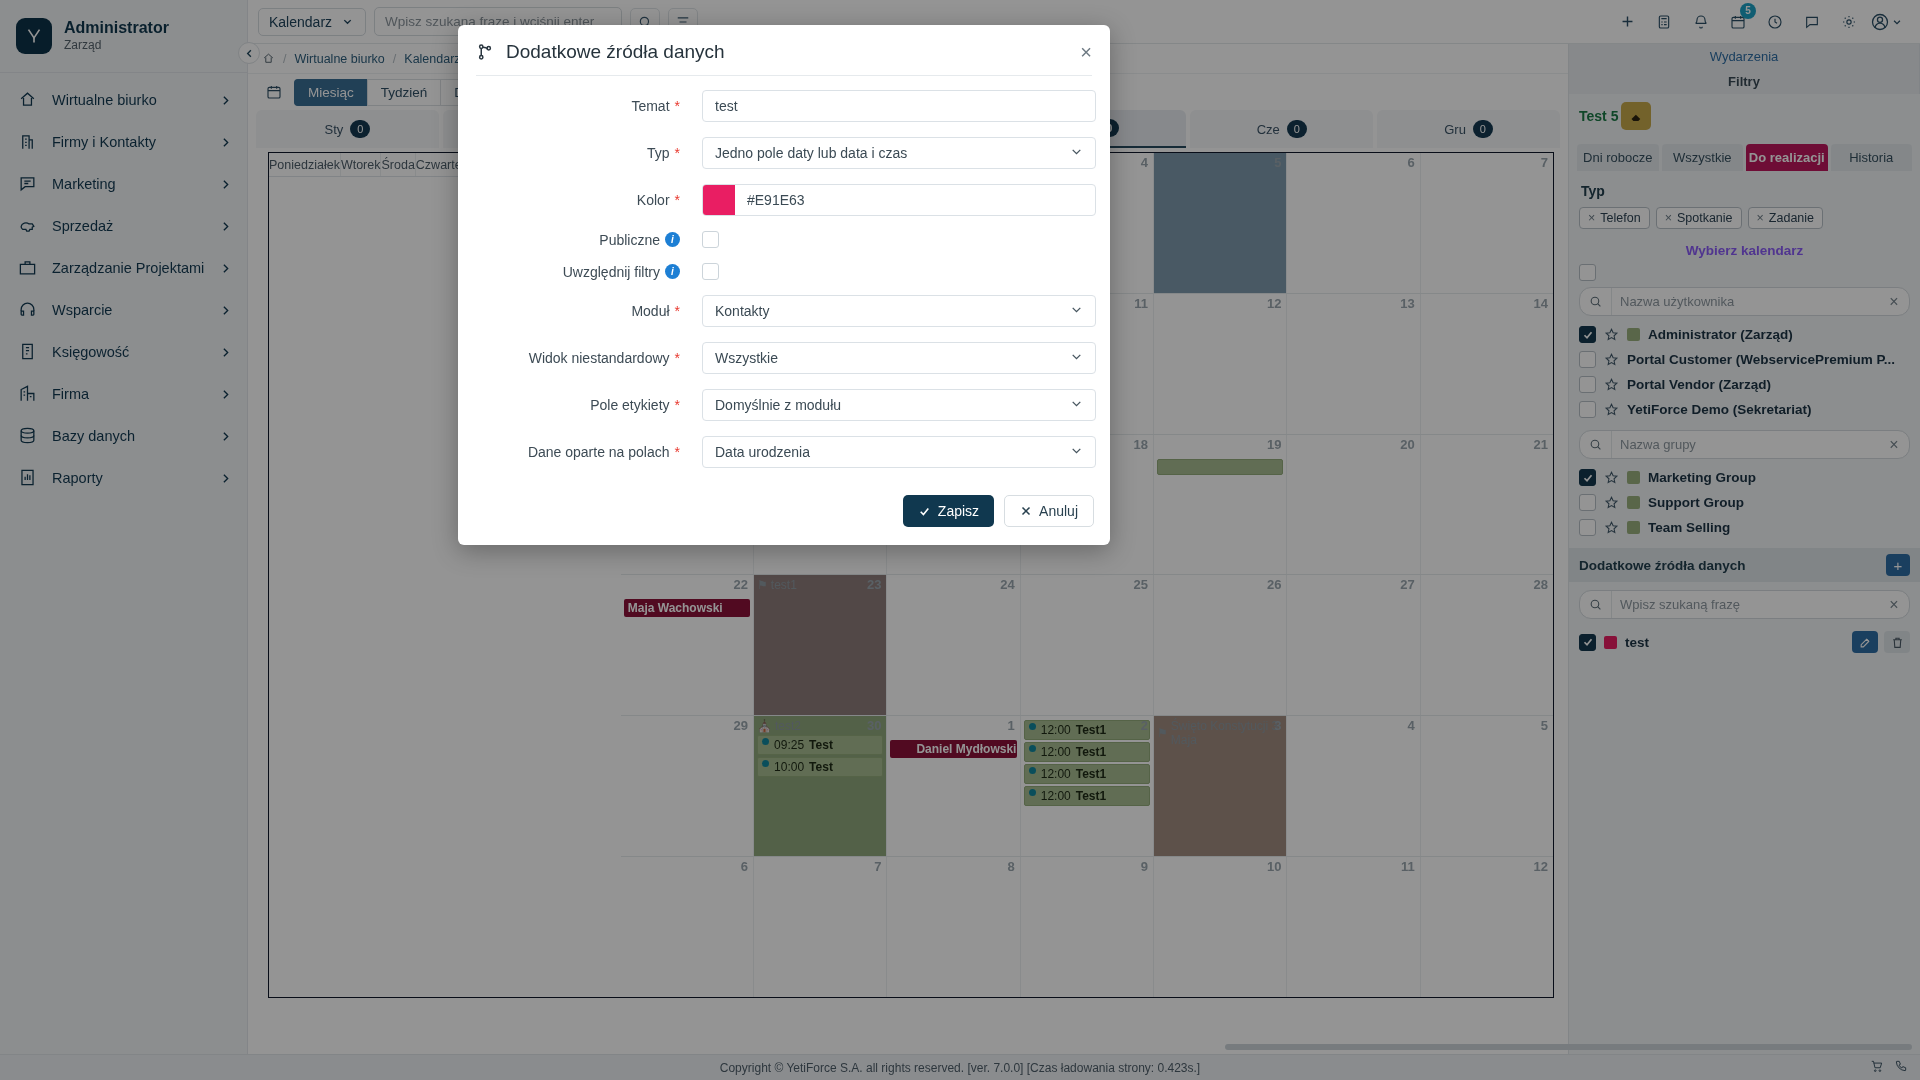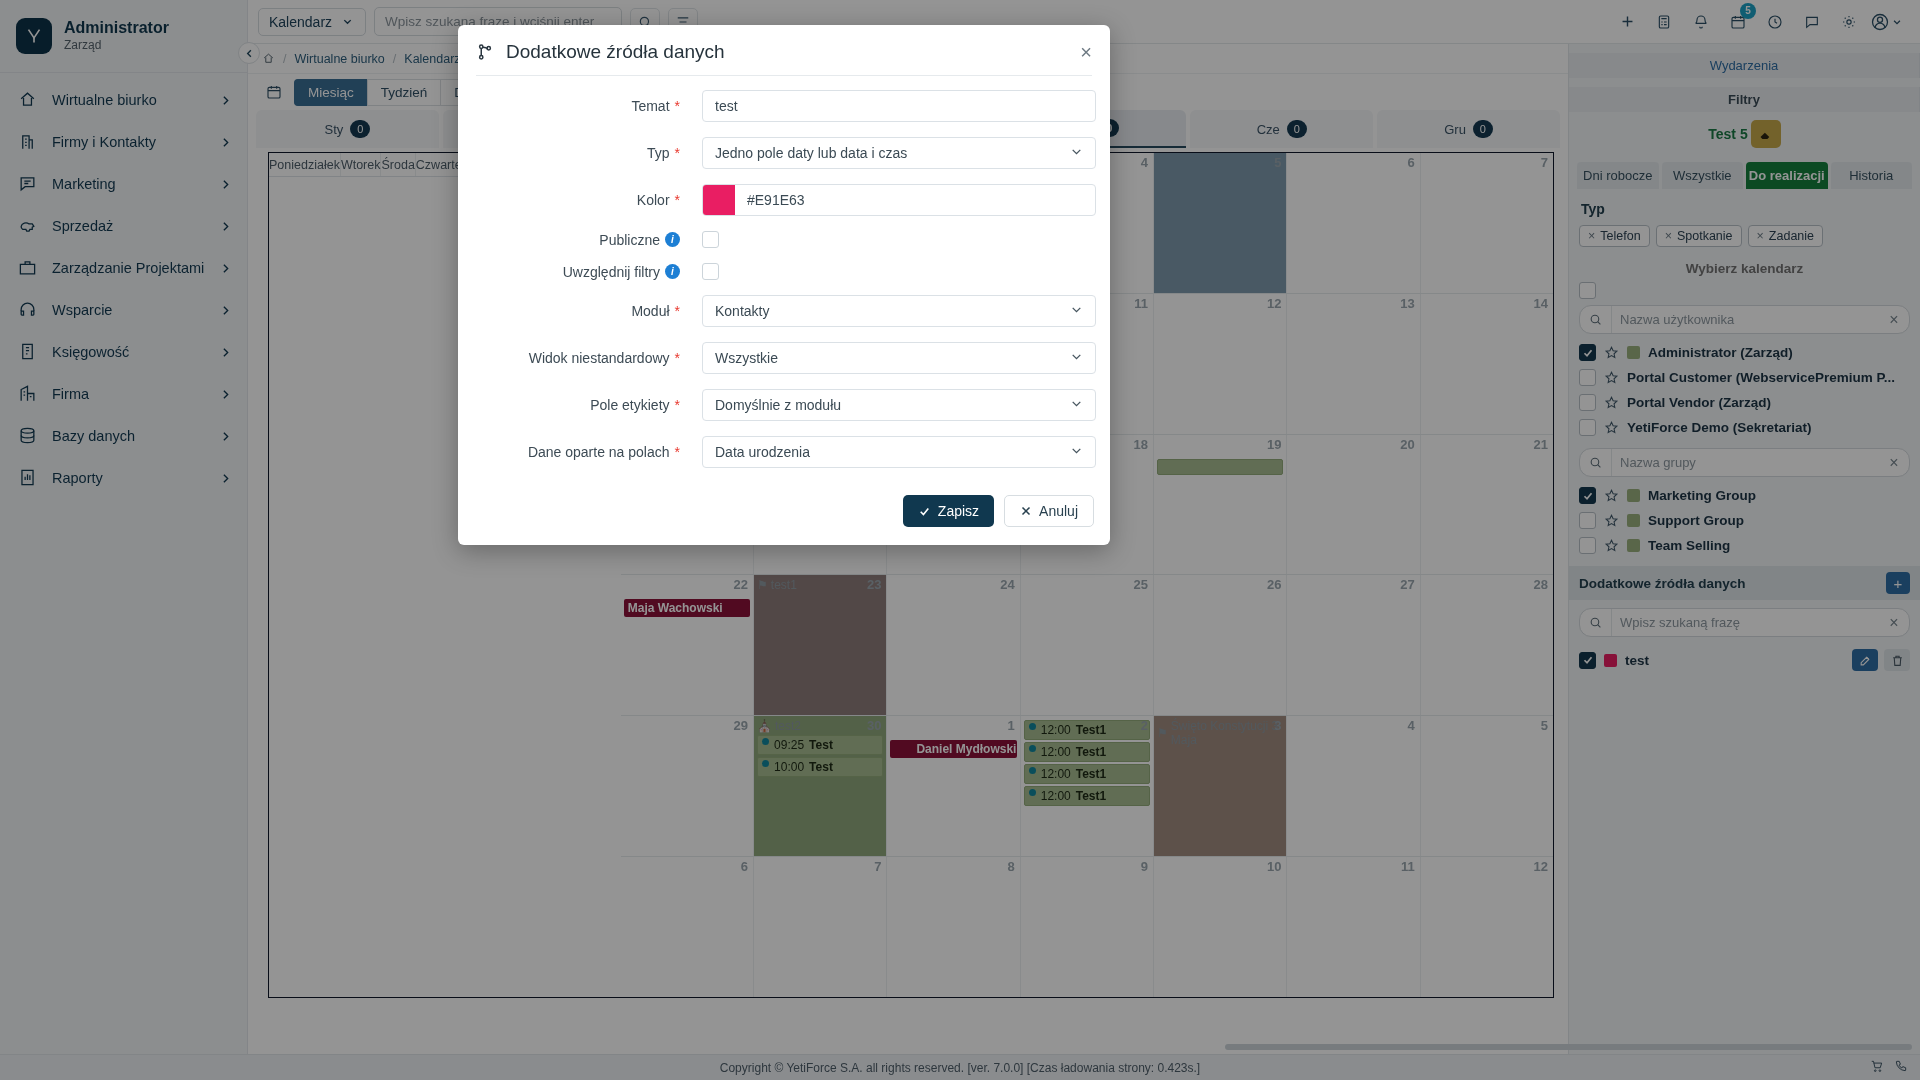--- a/index.html
+++ b/index.html
@@ -161,41 +161,41 @@
 
   
   #rightbar {
     position: absolute; right: 0; top: 44px; width: 352px; bottom: 26px;
     background: #f1f4f6; border-left: 1px solid #e0e5e9; overflow: hidden;
   }
   .rb-toptabs { display: flex; flex-direction: column; }
   .rb-tabline { display: flex; }
   .rb-tabline .t {
     flex: 1; text-align: center; padding: 5px 0; font-size: 13px;
-    color: #2e6da4; background: #e9edf0; cursor: pointer; border-right: 1px solid #dfe4e8; margin-top: 9px;
+    color: #2e6da4; background: #e9edf0; cursor: pointer; border-right: 1px solid #dfe4e8;
   }
   .rb-tabline .t.bold { font-weight: bold; color: #3a4a56; }
   .rb-tabs {
     display: flex; padding: 6px 8px 0 8px; gap: 3px;
   }
   .rb-tab {
     flex: 1; text-align: center; padding: 6px 2px; font-size: 13px;
     border-radius: 4px 4px 0 0; background: #e4e9ed; color: #36505f; cursor: pointer;
   }
-  .rb-tab.active { background: #15803d; color: #fff; font-weight: bold; }
+  .rb-tab.active { background: #be185d; color: #fff; font-weight: bold; }
   .rb-section { padding: 6px 10px 0 10px; }
   .rb-section-title { font-size: 14px; font-weight: bold; color: #23404f; padding: 6px 2px; }
   .chips { display: flex; gap: 6px; flex-wrap: wrap; padding: 2px 0 8px 0; }
   .chip {
     border: 1px solid #b9c2c9; border-radius: 4px; padding: 3px 8px;
     font-size: 12.5px; color: #2d4354; background: #fff; cursor: pointer;
     display: flex; align-items: center; gap: 5px;
   }
   .chip .x { color: #6e7d88; }
-  .rb-centerline { text-align: center; font-size: 13.5px; font-weight: bold; color: #737373; padding: 6px 0 4px 0; }
+  .rb-centerline { text-align: center; font-size: 13.5px; font-weight: bold; color: #8b5cf6; padding: 6px 0 4px 0; }
   .sel-row { display: flex; align-items: center; padding: 2px 10px 6px 10px; }
   .cb {
     width: 17px; height: 17px; border: 1px solid #b7c0c7; border-radius: 3px;
     background: #fff; flex: 0 0 auto; cursor: pointer;
     display: flex; align-items: center; justify-content: center;
   }
   .cb.checked { background: #14384e; border-color: #14384e; color: #fff; }
   .search-row { display: flex; margin: 0 10px 6px 10px; border: 1px solid #d4dade; border-radius: 12px; background: #fff; overflow: hidden; }
   .search-ico { width: 32px; display: flex; align-items: center; justify-content: center; color: #5c6d78; border-right: 1px solid #e3e8eb; }
   .search-inp { flex: 1; padding: 6px 8px; font-size: 13px; color: #8d98a0; }
@@ -771,21 +771,21 @@
     <div id="rightbar">
       <div class="rb-toptabs">
         <div class="rb-tabline">
           <div class="t">Wydarzenia</div>
         </div>
         <div class="rb-tabline">
           <div class="t bold">Filtry</div>
         </div>
       </div>
 
-      <div style="display:flex;align-items:center;justify-content:center;gap:3px;padding:8px 10px;">
+      <div style="display:flex;align-items:center;gap:3px;padding:8px 10px;">
         <span style="font-size:14px;font-weight:bold;color:#1b7a46;">Test 5</span>
         <span style="width:30px;height:28px;border-radius:5px;background:#c7a94a;display:flex;align-items:center;justify-content:center;color:#2b2410;">
           <svg width="15" height="15" viewBox="0 0 24 24" fill="currentColor">
               <path d="M4 16l7-7 7 7-3 3H7z"></path>
             </svg>
         </span>
       </div>
 
       <div class="rb-tabs" id="rb-tabs">
           <div class="rb-tab">Dni robocze</div>

